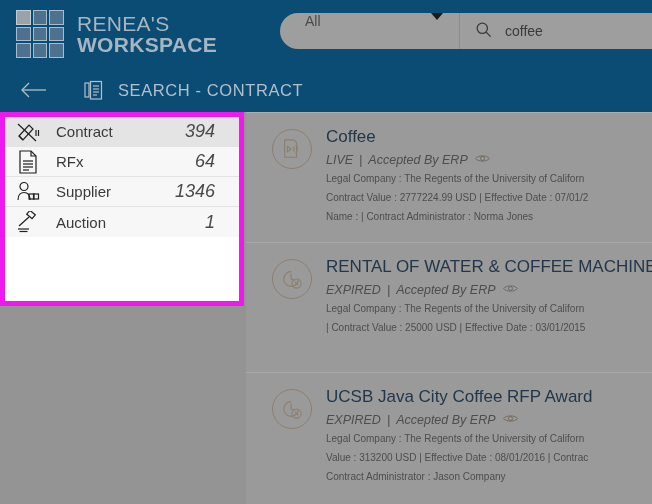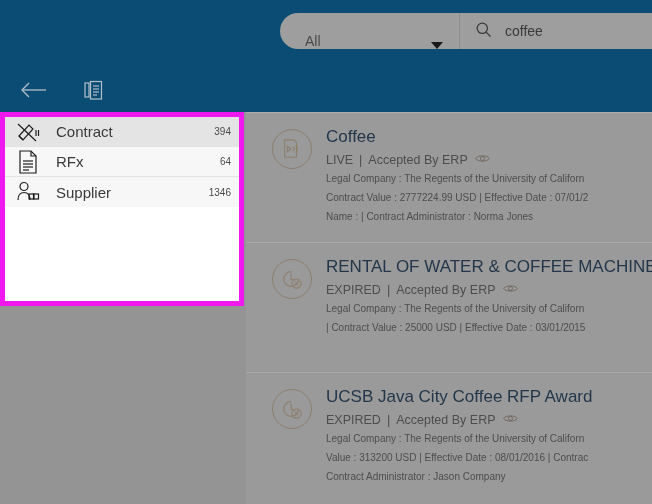--- a/index.html
+++ b/index.html
@@ -33,21 +33,21 @@
 
   .searchbar {
     position:absolute; left:280px; top:13px;
     height:36px; width:372px;
     background:#9e9e9e;
     border-radius:18px 0 0 18px;
     display:flex; align-items:center;
   }
   .scope {
     width:180px; height:100%;
-    display:flex; align-items:flex-end; justify-content:space-between;
+    display:flex; align-items:flex-start; justify-content:space-between;
     padding:0 16px 0 25px;
     border-right:1px solid #8d8d8d;
     gap:18px;
   }
   .scope-label { font-size:14px; color:#4a4a4a; }
   .caret {
     width:0;height:0;border-left:6px solid transparent;border-right:6px solid transparent;
     border-top:7px solid #1a1a1a;
   }
   .q-area { flex:1; display:flex; align-items:center; padding-left:14px; gap:12px; }
@@ -77,21 +77,21 @@
     border-bottom:1px solid #e3e3e3;
     background:#f7f7f7; cursor:pointer;
   }
   .side-row:last-child { border-bottom:none; }
   .side-row.active { background:#e4e4e4; }
   .side-ic {
     width:46px; display:flex; align-items:center; justify-content:center;
     flex-shrink:0;
   }
   .side-label { flex:1; font-size:15px; color:#3a3a3a; padding-left:5px; }
-  .side-count { font-size:10px; color:#4a4a4a; padding-right:8px; }
+  .side-count { font-size:18px; color:#4a4a4a; padding-right:24px;font-style:italic; }
 
   
   .results {
     position:absolute; left:246px; top:112px; width:406px; height:392px;
     background:#9a9a9a;
     border-top:1px solid #adadad;
     overflow:hidden;
   }
   .card {
     position:relative; height:130px;
@@ -106,31 +106,48 @@
     border:1px solid #8d7f6f;
     display:flex; align-items:center; justify-content:center;
   }
   .card-body { padding-left:80px; }
   .card-title {
     font-size:17px; color:#23364a; font-weight:400;
     white-space:nowrap; line-height:20px; margin-bottom:5px;
   }
   .card-status {
     font-size:12.5px; color:#4d4d4d; line-height:17px;
-    display:flex; align-items:center; gap:6px; white-space:nowrap;
+    display:flex; align-items:center; gap:6px; white-space:nowrap;font-style:italic;
   }
   .meta {
     font-size:10px; color:#4d4d4d; line-height:19px;
     white-space:nowrap;
   }
 </style>
 </head>
 <body>
 
 <div class="header">
+  <div class="logo-wrap">
+    <div class="logo-grid">
+      <span class="lite"></span>
+        <span></span>
+        <span></span>
+      <span></span>
+        <span></span>
+        <span></span>
+      <span></span>
+        <span></span>
+        <span></span>
+    </div>
+    <div class="brand">
+      <span class="l1">RENEA'S</span>
+      <span class="l2">WORKSPACE</span>
+    </div>
+  </div>
 
   <div class="searchbar">
     <div class="scope">
       <span class="scope-label">All</span>
       <span class="caret"></span>
     </div>
     <div class="q-area">
       <span>
         <svg width="19" height="19" viewBox="0 0 24 24" fill="none" stroke="#3a3a3a" stroke-width="1.6">
           <circle cx="10.5" cy="10.5" r="6.5"></circle>
@@ -152,20 +169,21 @@
   <span class="doc-ic">
     <svg width="20" height="21" viewBox="0 0 20 21" fill="none" stroke="#b3bfc9" stroke-width="1.2">
       <rect x="1" y="3" width="4" height="14"></rect>
       <rect x="6.5" y="1.5" width="11" height="17.5"></rect>
       <line x1="9" y1="6" x2="15" y2="6"></line>
         <line x1="9" y1="9" x2="15" y2="9"></line>
       <line x1="9" y1="12" x2="15" y2="12"></line>
         <line x1="9" y1="15" x2="13" y2="15"></line>
     </svg>
   </span>
+  <span class="page-title">SEARCH - CONTRACT</span>
 </div>
 
 <div class="sidebar">
 
   <div class="side-row active">
     <span class="side-ic">
       <svg width="24" height="22" viewBox="0 0 24 22" fill="none" stroke="#1f1f1f" stroke-width="1.2">
         <path d="M3 15 L13 4 L17 8 L7 19 Z"></path>
         <line x1="3" y1="15" x2="7" y2="19"></line>
         <line x1="2" y1="3" x2="20" y2="20"></line>
@@ -198,20 +216,32 @@
         <circle cx="8" cy="5.5" r="4"></circle>
         <path d="M2 19 C2 13.5 5 11.5 8 11.5 C11 11.5 14 13.5 14 19"></path>
         <rect x="13" y="13" width="5" height="5"></rect>
           <rect x="17.5" y="13" width="5" height="5"></rect>
       </svg>
     </span>
     <span class="side-label">Supplier</span>
     <span class="side-count">1346</span>
   </div>
 
+  <div class="side-row">
+    <span class="side-ic">
+      <svg width="24" height="22" viewBox="0 0 24 22" fill="none" stroke="#1f1f1f" stroke-width="1.2">
+        <rect x="11.5" y="1" width="7" height="5" transform="rotate(40 15 3.5)"></rect>
+        <line x1="13" y1="6" x2="3" y2="15"></line>
+        <line x1="2" y1="18" x2="13" y2="18"></line>
+          <line x1="3.5" y1="20.5" x2="11.5" y2="20.5"></line>
+      </svg>
+    </span>
+    <span class="side-label">Auction</span>
+    <span class="side-count">1</span>
+  </div>
 </div>
 
 <div class="results">
 
   <div class="card">
     <div class="card-ic">
       <svg width="22" height="22" viewBox="0 0 24 24" fill="none" stroke="#8d7f6f" stroke-width="1.2">
         <path d="M4 2 H14 L17 5 V21 H4 Z"></path>
         <polygon points="7,9 7,15 11,12"></polygon>
         <path d="M13.5 9.5 A4 4 0 0 1 13.5 14.5"></path>

